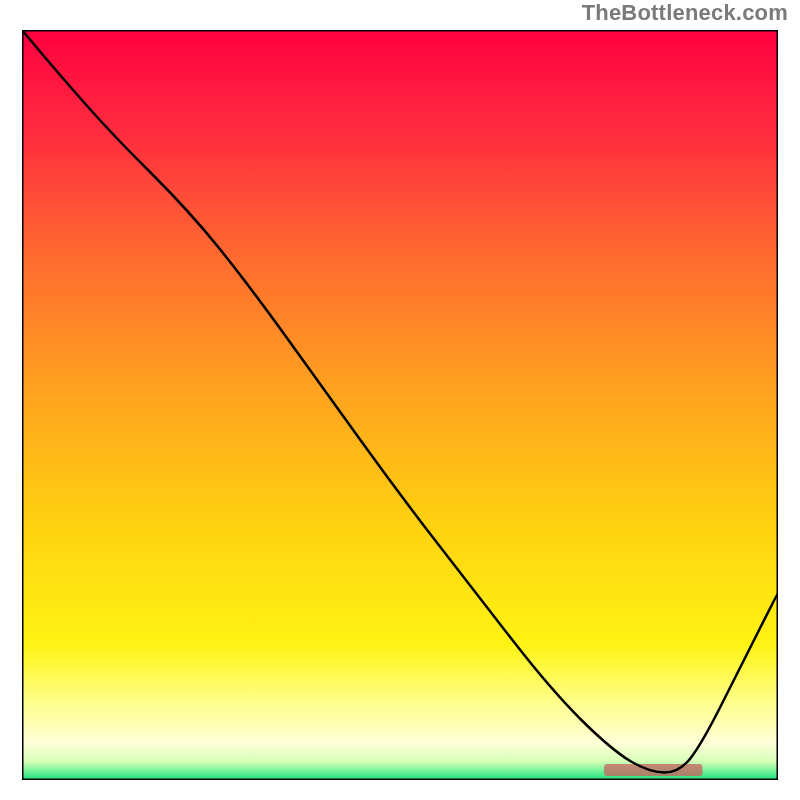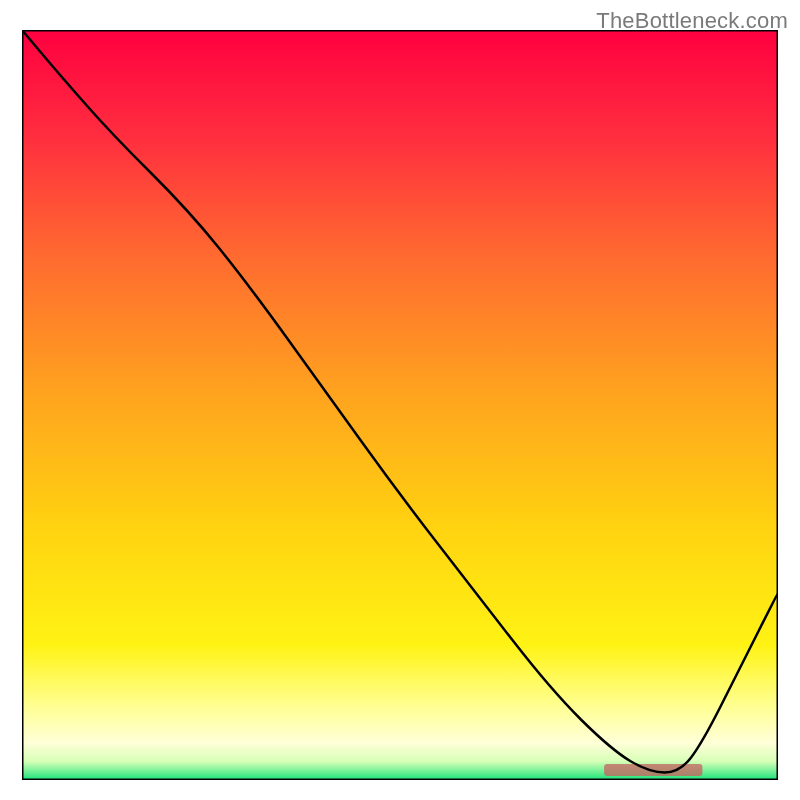--- a/index.html
+++ b/index.html
@@ -11,24 +11,24 @@
     font-family: Arial, Helvetica, sans-serif;
     overflow: hidden;
   }
   .container {
     position: relative;
     width: 800px;
     height: 800px;
   }
   .watermark {
     position: absolute;
-    top: 8px;
+    top: 0;
     right: 12px;
     font-size: 22px;
-    font-weight: 400;
+    font-weight: 700;
     color: #7a7a7a;
     letter-spacing: 0.2px;
     z-index: 20;
     user-select: none;
   }
   .plot-frame {
     position: absolute;
     left: 22px;
     top: 30px;
     width: 756px;

